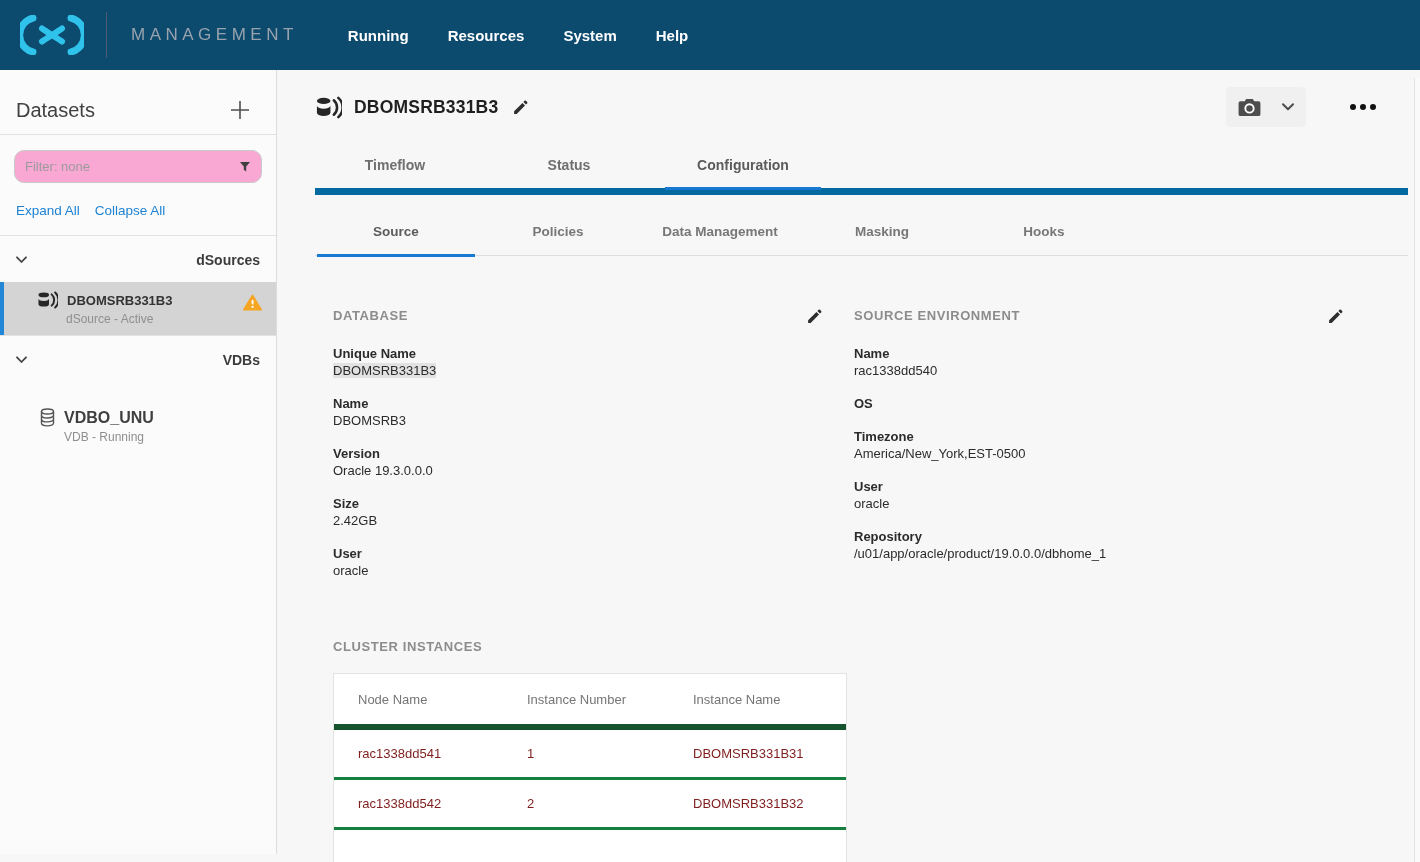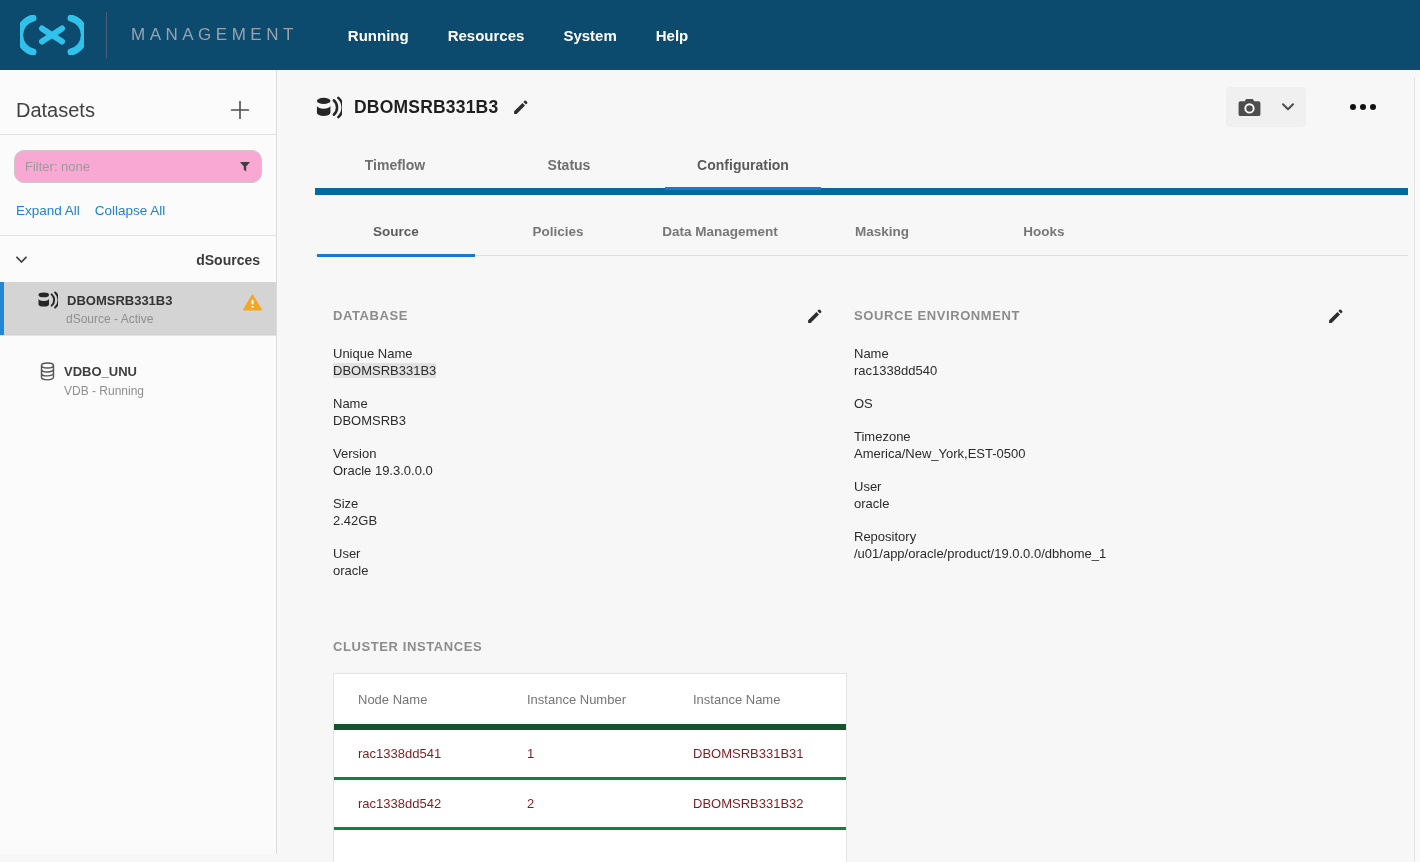--- a/index.html
+++ b/index.html
@@ -38,21 +38,21 @@
   .sb-link { color: #1e82d2; font-size: 13.5px; cursor: pointer; }
   .group-header { display: flex; align-items: center; gap: 11px; padding: 16px 16px 14px; font-size: 14px; font-weight: bold; color: #3c3c3c; cursor: pointer; justify-content: space-between; }
   .tree-item { position: relative; cursor: pointer; }
   .tree-item.selected { background: #d4d4d4; border-left: 4px solid #2287d6; padding: 9px 0 9px 33px; }
   .ti-row { display: flex; align-items: center; gap: 9px; }
   .ti-name { font-size: 13px; font-weight: bold; color: #333; }
   .ti-status { font-size: 12px; color: #8f8f8f; margin-top: 3px; }
   .tree-item.selected .ti-status { margin-left: 29px; }
   .warn { position: absolute; right: 14px; top: 12px; }
   .tree-item.plain { padding: 12px 0 12px 40px; margin-top: 14px; }
-  .tree-item.plain .ti-name { font-weight: bold; color: #3f3f3f; font-size: 13px; }
+  .tree-item.plain .ti-name { font-weight: bold; color: #3f3f3f; font-size: 16px; }
   .tree-item.plain .ti-status { margin-left: 24px; }
 
   
   .main { flex: 1; padding-left: 38px; position: relative; }
   .main-header { display: flex; align-items: center; padding-top: 17px; height: 57px; padding-right: 28px; }
   .main-title { font-size: 17.5px; font-weight: bold; color: #1f1f1f; margin-left: 12px; letter-spacing: 0.2px; }
   .edit-pencil { margin-left: 14px; cursor: pointer; display: flex; }
   .header-actions { margin-left: auto; display: flex; align-items: center; }
   .camera-btn { background: #f0f0f0; border-radius: 4px; height: 40px; width: 80px;
     display: flex; align-items: center; justify-content: space-between; padding: 0 12px; cursor: pointer; }
@@ -70,21 +70,21 @@
     color: #777; position: relative; cursor: pointer; }
   .subtab.active { color: #5b5b5b; }
   .subtab.active::after { content: ""; position: absolute; bottom: -2px; left: 2px; right: 2px; height: 3px; background: #1779d2; }
 
   .sections { display: flex; gap: 31px; margin: 52px 0 0 18px; }
   .section { width: 490px; }
   .section-head { display: flex; justify-content: space-between; align-items: flex-start; height: 17px; }
   .section-title { font-size: 13px; font-weight: bold; color: #8c8c8c; letter-spacing: 0.6px; }
   .fields { margin-top: 20px; }
   .field + .field { margin-top: 16px; }
-  .field-label { font-size: 13px; font-weight: normal; color: #2b2b2b; line-height: 17px; }
+  .field-label { font-size: 13px; font-weight: bold; color: #2b2b2b; line-height: 17px; }
   .field-value { font-size: 13px; color: #2b2b2b; line-height: 17px; }
   .field-value .hl { background: #e2e2e2; }
 
   .cluster { margin: 58px 0 0 18px; }
   .table-card { margin-top: 18px; width: 514px; background: #fff; border: 1px solid #e3e3e3; }
   .thead { display: grid; grid-template-columns: 169px 166px 1fr; padding-left: 24px; height: 56px;
     align-items: center; color: #757575; font-size: 13px; border-bottom: 6px solid #14532d; }
   .trow { display: grid; grid-template-columns: 169px 166px 1fr; padding-left: 24px; height: 50px;
     align-items: center; color: #7f1d1d; font-size: 13px; border-bottom: 3px solid #15803d; }
   .tfill { height: 50px; }
@@ -170,20 +170,28 @@
         <span class="warn icon">
           <svg width="19" height="17" viewBox="0 0 24 21">
             <path d="M12 1.5 L23 19.5 H1 Z" fill="#f5a623" stroke="#f5a623" stroke-width="2" stroke-linejoin="round"></path>
             <rect x="10.9" y="7" width="2.4" height="6" rx="1.2" fill="#fff"></rect>
             <circle cx="12.1" cy="16" r="1.45" fill="#fff"></circle>
           </svg>
         </span>
       </div>
       <div class="sb-div"></div>
 
+      <div class="group-header">
+        <span class="icon">
+          <svg width="11" height="8" viewBox="0 0 11 8">
+              <path d="M1 1.3 L5.5 6 L10 1.3" stroke="#444" stroke-width="1.8" fill="none" stroke-linecap="round" stroke-linejoin="round"></path>
+            </svg>
+        </span>
+        <span>VDBs</span>
+      </div>
 
       <div class="tree-item plain">
         <div class="ti-row">
           <span class="icon">
             <svg width="15" height="19" viewBox="0 0 16 20">
               <ellipse cx="8" cy="3.6" rx="6.4" ry="2.7" fill="none" stroke="#555" stroke-width="1.5"></ellipse>
               <path d="M1.6 3.6 V16.2 A6.4 2.7 0 0 0 14.4 16.2 V3.6" fill="none" stroke="#555" stroke-width="1.5"></path>
               <path d="M1.6 7.8 A6.4 2.7 0 0 0 14.4 7.8" fill="none" stroke="#555" stroke-width="1.5"></path>
               <path d="M1.6 12 A6.4 2.7 0 0 0 14.4 12" fill="none" stroke="#555" stroke-width="1.5"></path>
             </svg>

